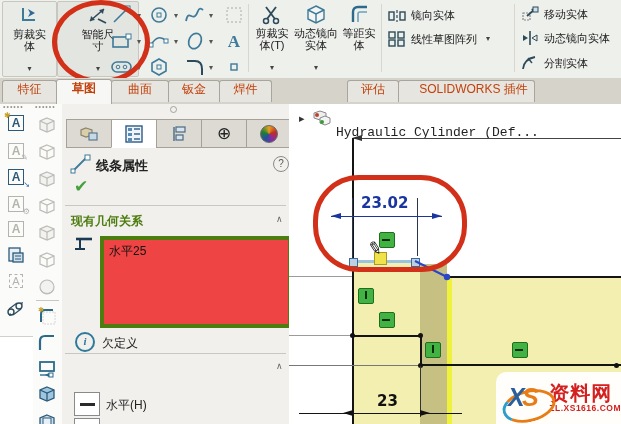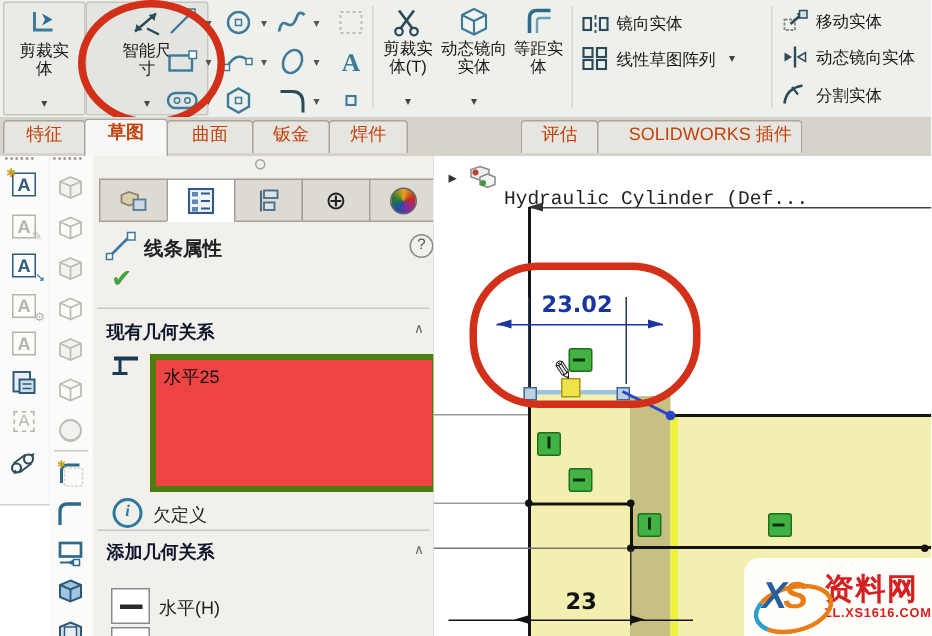--- a/index.html
+++ b/index.html
@@ -30,21 +30,21 @@
   #lcol1{position:absolute;left:0;top:104px;width:33px;height:232px;background:#fbfbfa;border-right:1px solid #d2d0ca;border-bottom:1px solid #d2d0ca;}
   #lcol2{position:absolute;left:33px;top:104px;width:29px;height:320px;background:#fbfbfa;border-right:1px solid #d2d0ca;}
   .stripicon{position:absolute;width:24px;height:22px;display:flex;align-items:center;justify-content:center;font-size:14px;}
   .dots{position:absolute;font-size:7px;letter-spacing:1px;color:#9a978f;top:-1px;}
   .ov{position:absolute;font-size:8px;line-height:8px;}
   
   #panel{position:absolute;left:62px;top:104px;width:227px;height:320px;background:#f1f0ed;border-right:1px solid #9c9892;}
   .pmtab{position:absolute;top:15px;width:44px;height:27px;background:#dddad3;border:1px solid #a5a199;
          display:flex;align-items:center;justify-content:center;cursor:default;}
   .pmtab.active{background:#fff;border-bottom-color:#fff;}
-  .grouphdr{position:absolute;font-size:12px;font-weight:bold;color:#0f172a;}
+  .grouphdr{position:absolute;font-size:12px;font-weight:bold;color:#4d7c0f;}
   .chev{position:absolute;font-size:9px;color:#666;}
   .hline{position:absolute;height:1px;background:#c9c7c1;left:3px;width:221px;}
   
   #viewport{position:absolute;left:289px;top:104px;width:332px;height:320px;background:#fff;overflow:hidden;}
   .vline{position:absolute;background:#141414;}
   .gline{position:absolute;background:#9b9b9b;height:1px;}
   .yellow{position:absolute;}
   .dot{position:absolute;width:5px;height:5px;border-radius:50%;background:#111;}
   .badge{position:absolute;width:14px;height:14px;background:#42b342;border:1px solid #1f6e1f;border-radius:2px;}
   .badge .h{position:absolute;left:2px;top:6px;width:8px;height:2px;background:#062d06;}
@@ -467,21 +467,20 @@
       </svg>
     <div class="abs" style="left:38px;top:132px;width:184px;height:84px;background:#ef4444;border:4px solid #4d7c0f;">
       <div style="padding:3px 5px;font-size:12px;color:#111;">水平25</div>
     </div>
 
     <div class="abs" style="left:13px;top:228px;width:16px;height:16px;border:2px solid #2d7a9a;border-radius:50%;font-size:11px;font-style:italic;font-weight:bold;color:#2d7a9a;text-align:center;line-height:15px;font-family:'Liberation Serif',serif;">i</div>
     <div class="abs" style="left:40px;top:231px;font-size:12px;color:#222;">欠定义</div>
 
     <div class="hline" style="top:249px;"></div>
 
-    <div class="grouphdr" style="left:9px;top:256px;">添加几何关系</div>
     <span class="chev" style="left:214px;top:257px;">∧</span>
 
     <div class="abs" style="left:12px;top:288px;width:24px;height:22px;background:#fff;border:1px solid #8a8a8a;display:flex;align-items:center;justify-content:center;">
       <span style="display:block;width:15px;height:3px;background:#2a2a2a;"></span>
     </div>
     <div class="abs" style="left:44px;top:293px;font-size:12px;color:#222;">水平(H)</div>
     <div class="abs" style="left:12px;top:314px;width:24px;height:6px;background:#fff;border:1px solid #8a8a8a;border-bottom:none;"></div>
   </div>
 
   <div id="viewport">

